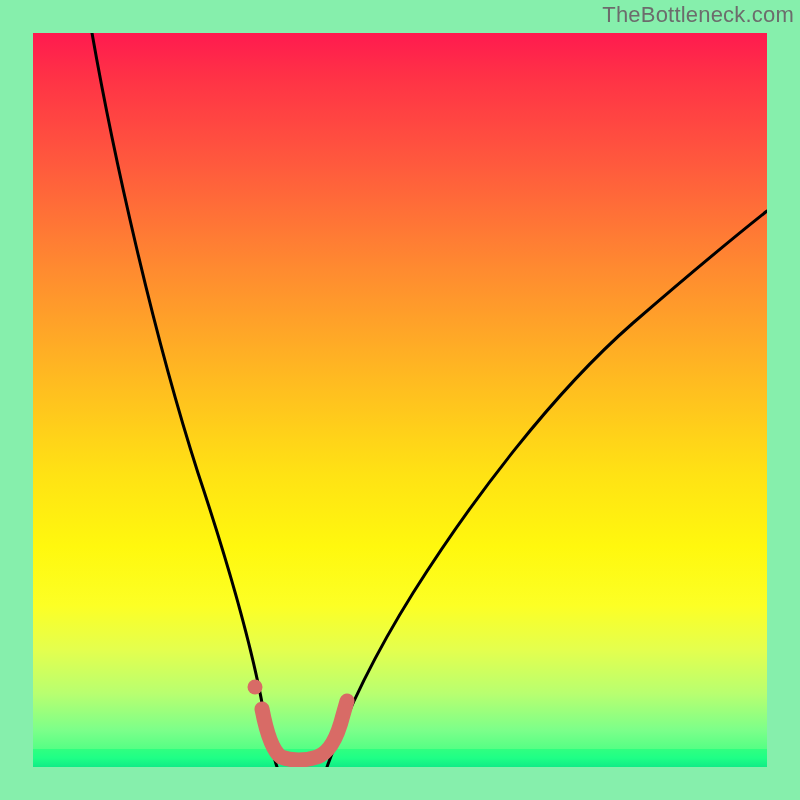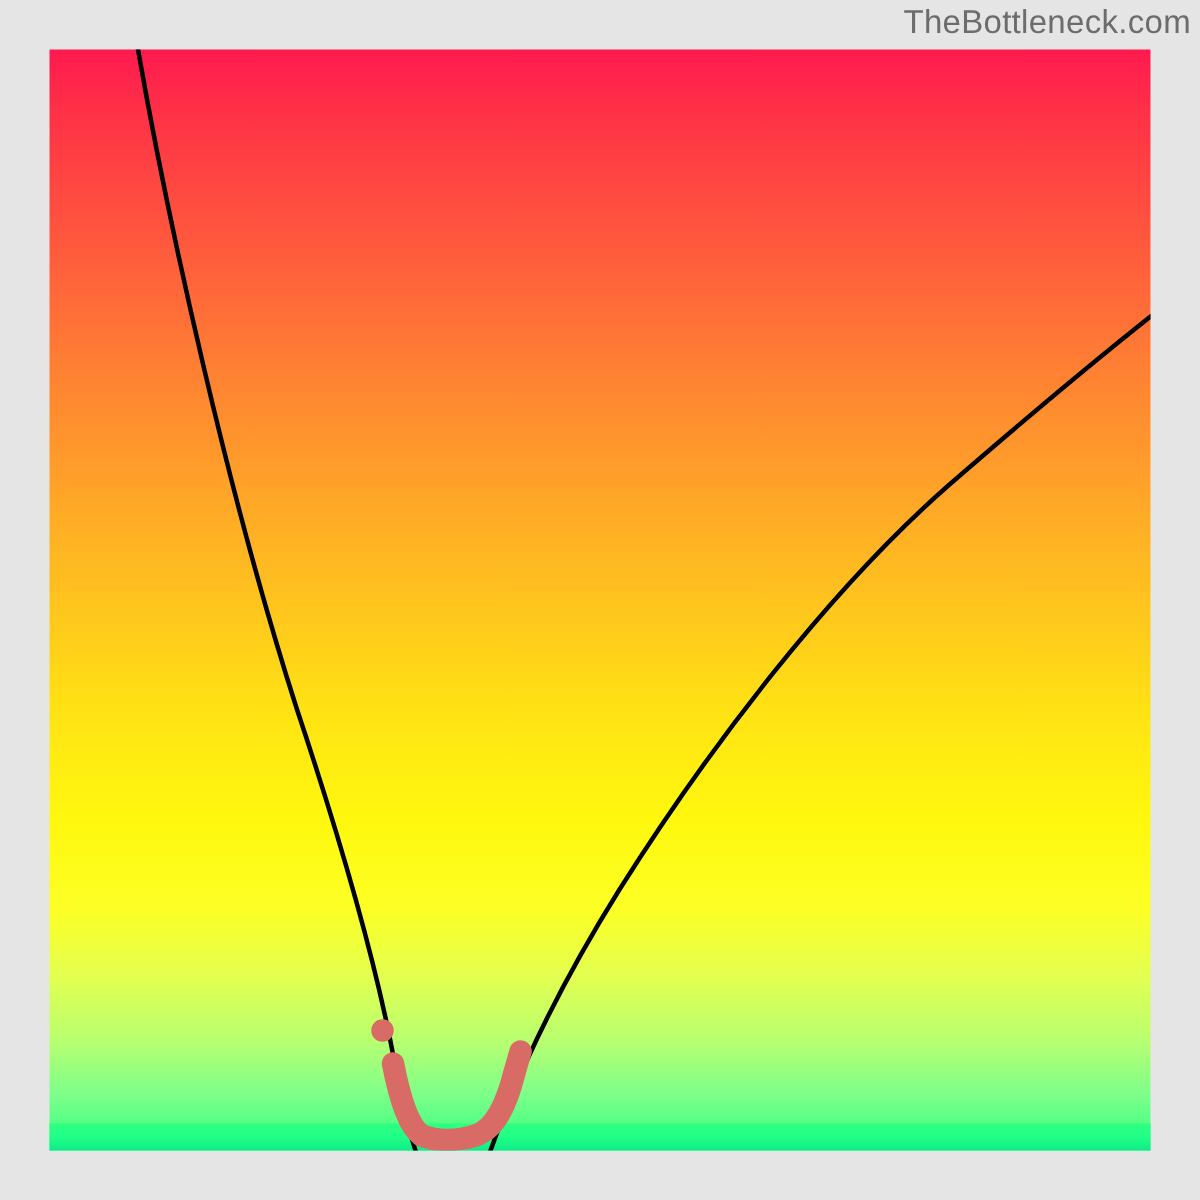--- a/index.html
+++ b/index.html
@@ -6,21 +6,21 @@
     margin: 0;
     padding: 0;
     width: 800px;
     height: 800px;
     overflow: hidden;
     font-family: Arial, Helvetica, sans-serif;
   }
   .outer {
     width: 800px;
     height: 800px;
-    background: #e5e5e5;
+    background: #86efac;
     position: relative;
   }
   .watermark {
     position: absolute;
     top: 2px;
     right: 6px;
     color: #6c6c6c;
     font-size: 22px;
     font-weight: 400;
     letter-spacing: 0.2px;

